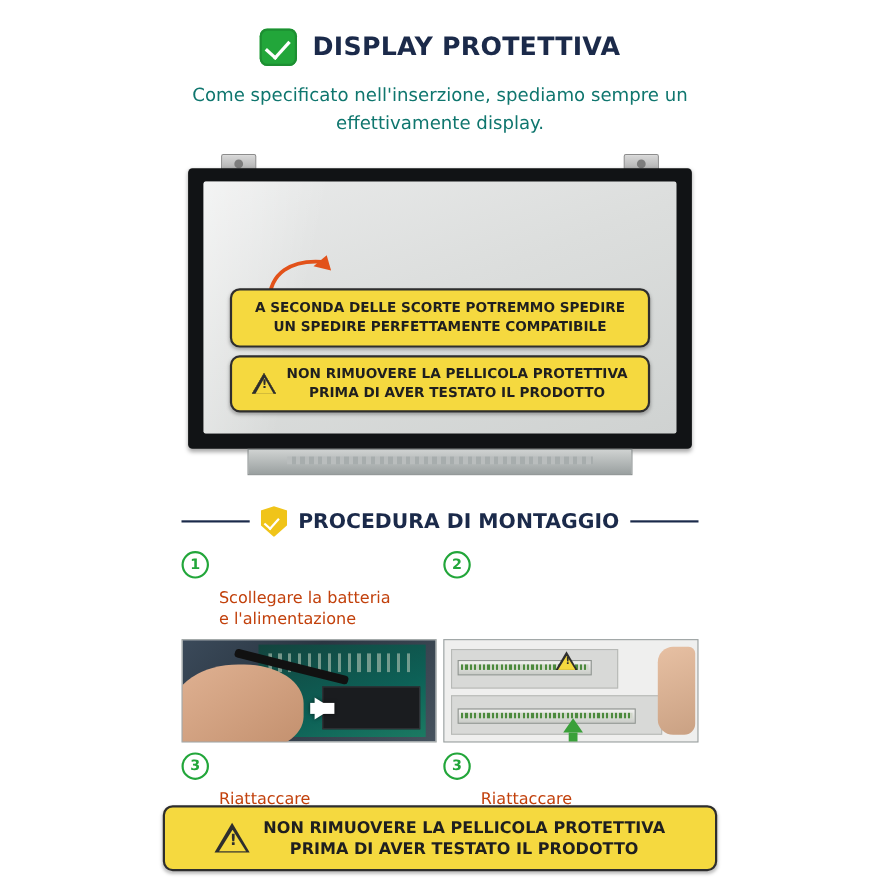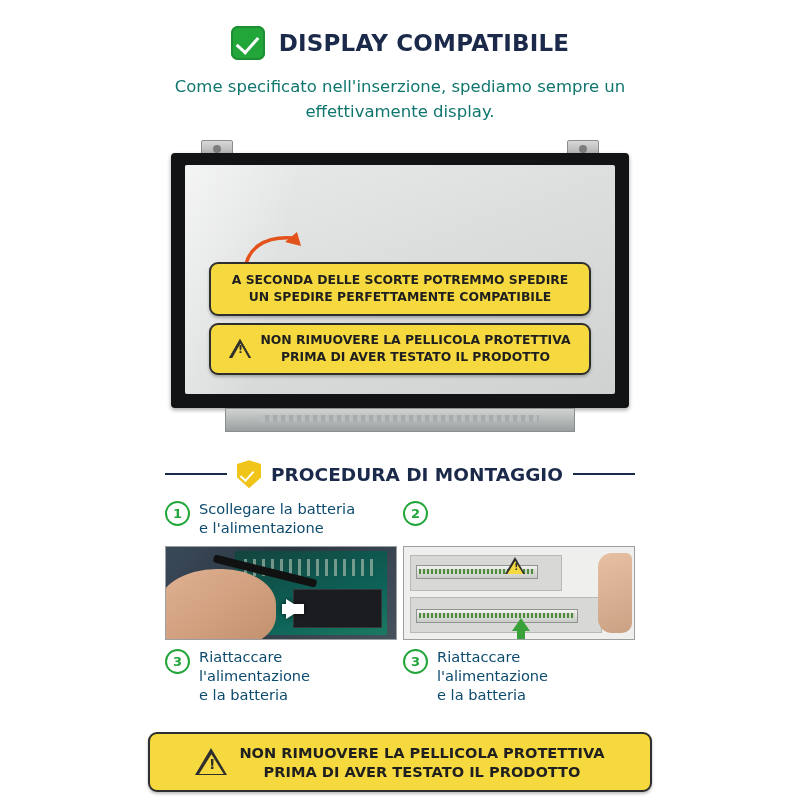--- a/index.html
+++ b/index.html
@@ -305,21 +305,22 @@
     font-size: 13px;
     font-weight: bold;
     display: flex;
     align-items: center;
     justify-content: center;
     margin-top: 1px;
   }
   .step-text {
     font-size: 14.6px;
     line-height: 1.3;
-    color: #0c4a6e;
+    color: #c2410c;
+    margin-top: 35px;
   }
 
   .photo {
     height: 92px;
     border: 1px solid #9aa0a0;
     position: relative;
     overflow: hidden;
   }
   .photo.left-photo {
     background: linear-gradient(135deg,#3b4a5a 0%, #2a3642 40%, #46525e 100%);
@@ -525,21 +526,21 @@
 
 <div class="page">
 
   <div class="side-rail left"></div>
   <div class="side-rail right"></div>
 
   <div class="content">
 
     <div class="header-row">
       <div class="check-badge"></div>
-      <div class="title">DISPLAY COMPATIBILE</div>
+      <div class="title">DISPLAY PROTETTIVA</div>
     </div>
 
     <div class="intro">
       <div>Come specificato nell'inserzione, spediamo sempre un</div>
       <div>effettivamente display.</div>
     </div>
 
     <div class="panel-wrap">
       <div class="panel-photo">
         <div class="tab l"></div>

